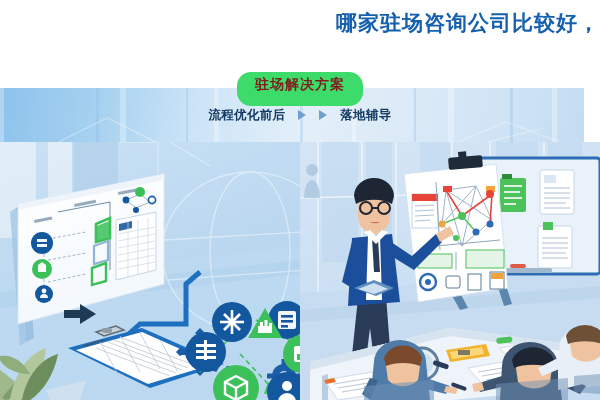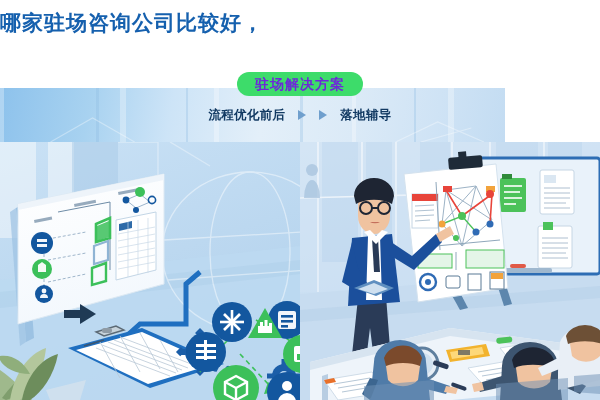--- a/index.html
+++ b/index.html
@@ -7,37 +7,37 @@
     width:600px;height:400px;overflow:hidden;
     font-family:"Liberation Sans","DejaVu Sans",sans-serif;
     background:#ffffff;
   }
   .stage{position:relative;width:600px;height:400px;overflow:hidden;background:#fff;}
 
   
   .title-block{
     position:absolute;left:0;top:0;width:600px;height:88px;
     background:#ffffff;z-index:30;
-    display:flex;flex-direction:column;align-items:flex-start;justify-content:flex-start;
+    display:flex;flex-direction:column;align-items:flex-end;justify-content:flex-start;
     padding-top:8px;box-sizing:border-box;
   }
   .title-line{
     font-size:21px;font-weight:bold;color:#1560ae;letter-spacing:1px;
     line-height:30px;white-space:nowrap;
   }
   .badge{
     position:absolute;left:50%;top:72px;transform:translateX(-50%);
-    background:#3ddc6a;color:#6d28d9;font-weight:bold;font-size:14px;
-    padding:4px 18px 4px 18px;border-radius:14px;white-space:nowrap;
+    background:#3ddc6a;color:#7f1d1d;font-weight:bold;font-size:14px;
+    padding:4px 18px 14px 18px;border-radius:14px;white-space:nowrap;
     letter-spacing:1px;z-index:40;line-height:16px;
   }
 
   
   .band{
-    position:absolute;left:0;top:88px;width:505px;height:54px;z-index:20;
+    position:absolute;left:0;top:88px;width:584px;height:54px;z-index:20;
     background:linear-gradient(100deg,#8dc2ec 0%,#a8d2f0 18%,#cde4f7 34%,#e3eff9 52%,#dbeaf7 70%,#cfe3f5 86%,#c3dcf2 100%);
     overflow:hidden;
   }
   .band .stripe{position:absolute;top:0;height:54px;background:rgba(255,255,255,.30);}
   .band .stripe.dk{background:rgba(140,185,225,.30);}
   .band-inner{
     position:relative;width:600px;height:54px;
     display:flex;align-items:center;justify-content:center;gap:13px;z-index:3;
   }
   .step{font-size:12.5px;font-weight:bold;color:#123a63;white-space:nowrap;letter-spacing:.3px;}

